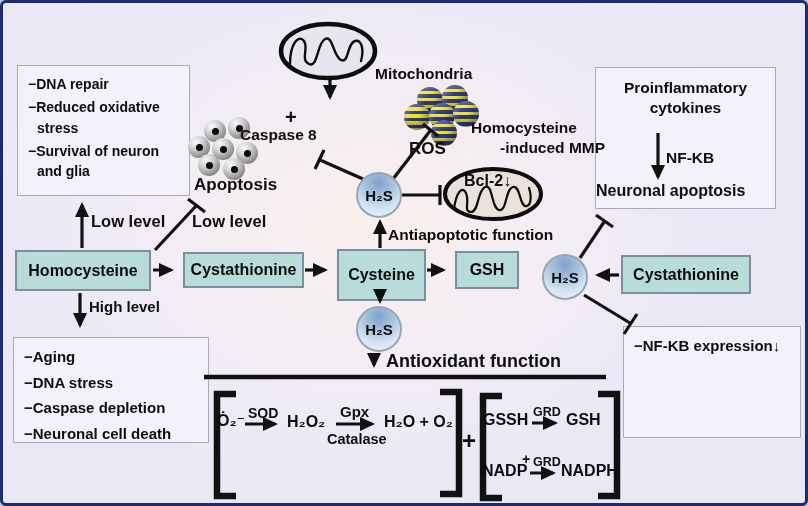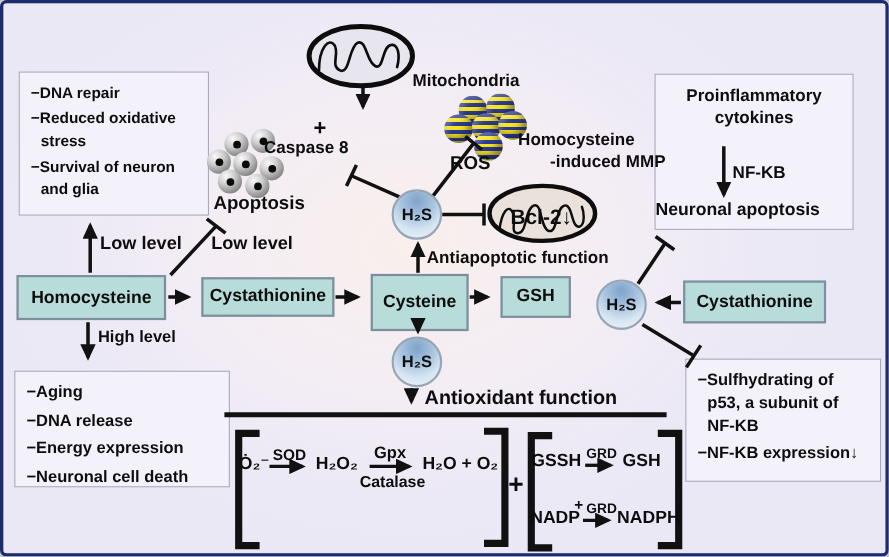--- a/index.html
+++ b/index.html
@@ -114,27 +114,26 @@
   </div>
 
   <div class="panel" style="left:592px;top:64px;width:181px;height:142px;padding-top:10px;">
     <div class="center-line">Proinflammatory</div>
     <div class="center-line">cytokines</div>
     <div class="result-line">Neuronal apoptosis</div>
   </div>
 
   <div class="panel" style="left:10px;top:334px;width:196px;height:106px;font-size:15px;line-height:1.5;">
     <div class="item">−Aging</div>
-    <div class="item">−DNA release</div>
-    <div class="item">−Energy expression</div>
+    <div class="item">−DNA stress</div>
+    <div class="item">−Caspase depletion</div>
     <div class="item">−Neuronal cell death</div>
   </div>
 
   <div class="panel" style="left:620px;top:323px;width:178px;height:112px;font-size:15px;line-height:1.4;">
-    <div class="item">−Sulfhydrating of p53, a subunit of NF-KB</div>
     <div class="item">−NF-KB expression↓</div>
   </div>
 
   <div class="node" style="left:12px;top:247px;width:136px;height:41px;">Homocysteine</div>
   <div class="node" style="left:180px;top:249px;width:121px;height:36px;">Cystathionine</div>
   <div class="node" style="left:334px;top:246px;width:89px;height:52px;">Cysteine</div>
   <div class="node" style="left:452px;top:248px;width:64px;height:38px;">GSH</div>
   <div class="node" style="left:618px;top:252px;width:130px;height:39px;">Cystathionine</div>
 
   <div class="h2s" style="left:353px;top:169px;">H₂S</div>
@@ -155,21 +154,21 @@
   <div class="ros" style="left:426px;top:100px;"></div>
   <div class="ros" style="left:450px;top:98px;"></div>
   <div class="ros" style="left:428px;top:117px;"></div>
 
   <div class="lbl" style="left:372px;top:62px;font-size:15.5px;">Mitochondria</div>
   <div class="lbl" style="left:282px;top:103px;font-size:20px;">+</div>
   <div class="lbl" style="left:237px;top:123px;font-size:15.5px;">Caspase 8</div>
   <div class="lbl" style="left:406px;top:136px;font-size:17px;">ROS</div>
   <div class="lbl" style="left:468px;top:116px;font-size:15.5px;">Homocysteine</div>
   <div class="lbl" style="left:470px;top:136px;font-size:15.5px;margin-left:27px;">-induced MMP</div>
-  <div class="lbl" style="left:461px;top:169px;font-size:19px;margin-top:16px;">Bcl-2↓</div>
+  <div class="lbl" style="left:461px;top:169px;font-size:16px;">Bcl-2↓</div>
   <div class="lbl" style="left:385px;top:223px;font-size:15.5px;">Antiapoptotic function</div>
   <div class="lbl" style="left:191px;top:172px;font-size:17px;">Apoptosis</div>
   <div class="lbl" style="left:88px;top:209px;font-size:16.5px;">Low level</div>
   <div class="lbl" style="left:189px;top:209px;font-size:16.5px;">Low level</div>
   <div class="lbl" style="left:86px;top:295px;font-size:15px;">High level</div>
   <div class="lbl" style="left:383px;top:348px;font-size:18px;">Antioxidant function</div>
   <div class="lbl" style="left:663px;top:146px;font-size:15.5px;">NF-KB</div>
 
   <div class="lbl" style="left:214px;top:408px;font-size:16px;text-align:center;">Ȯ₂⁻</div>
   <div class="lbl" style="left:245px;top:402px;font-size:14px;">SOD</div>

